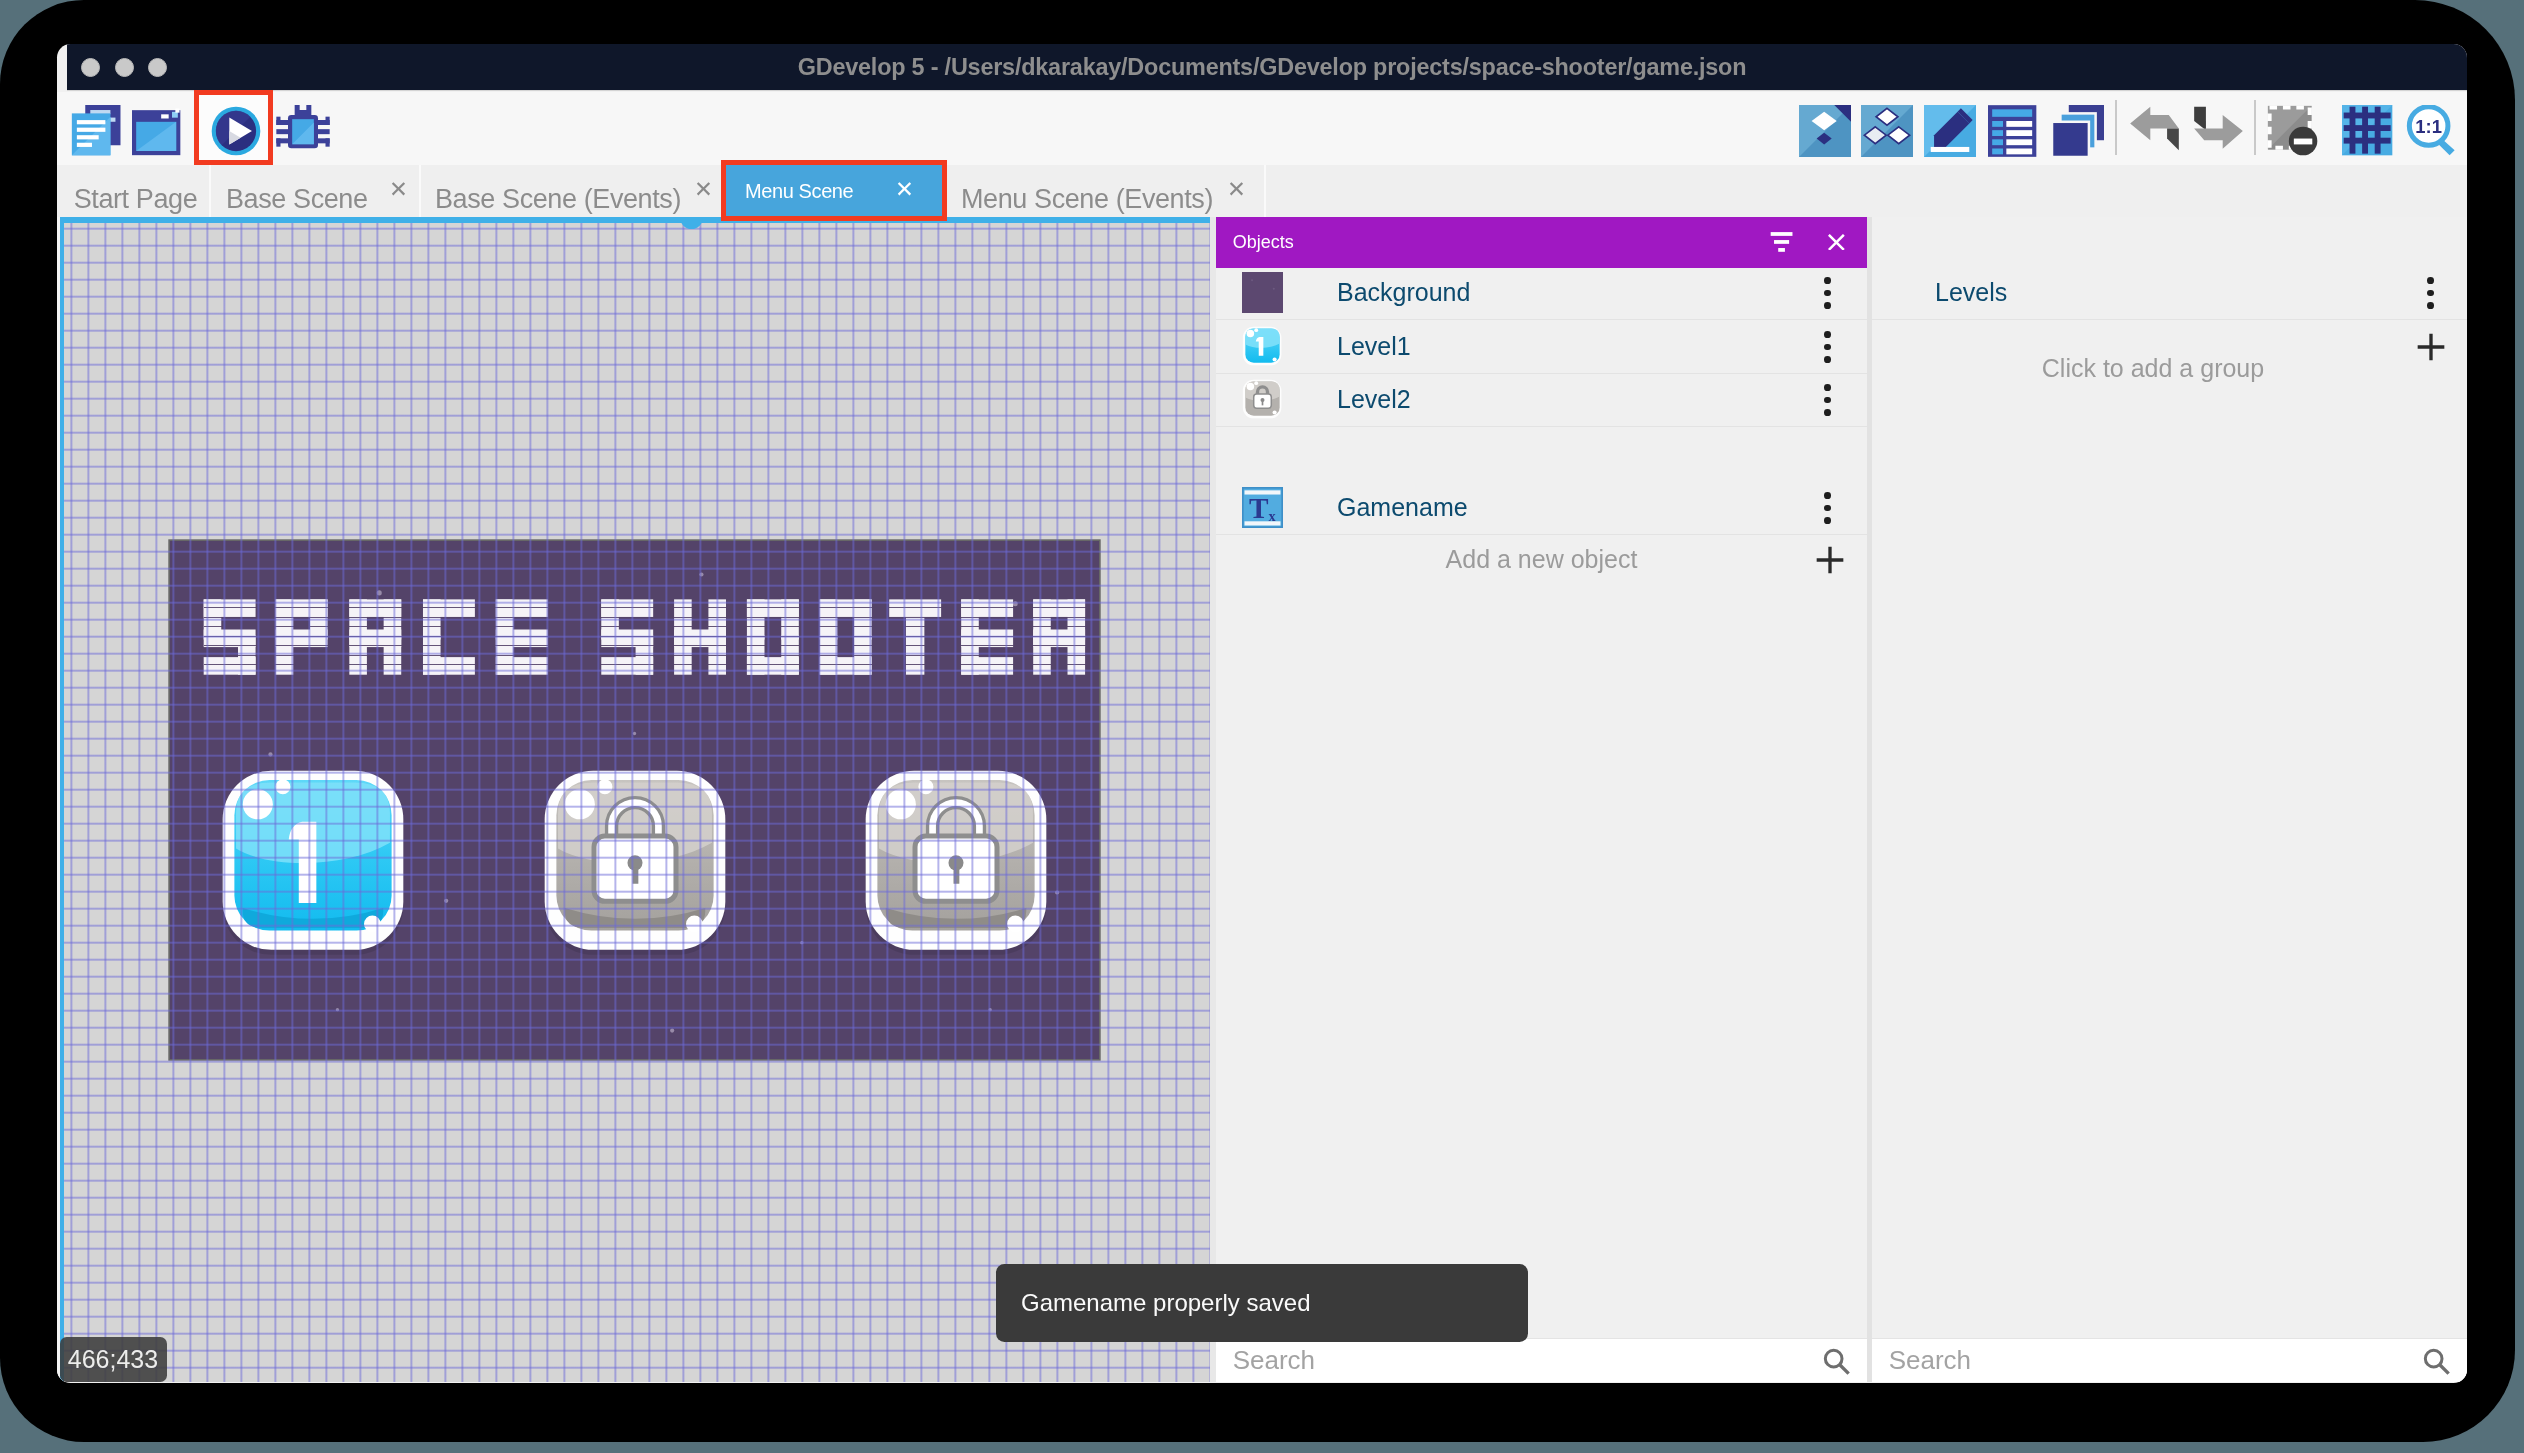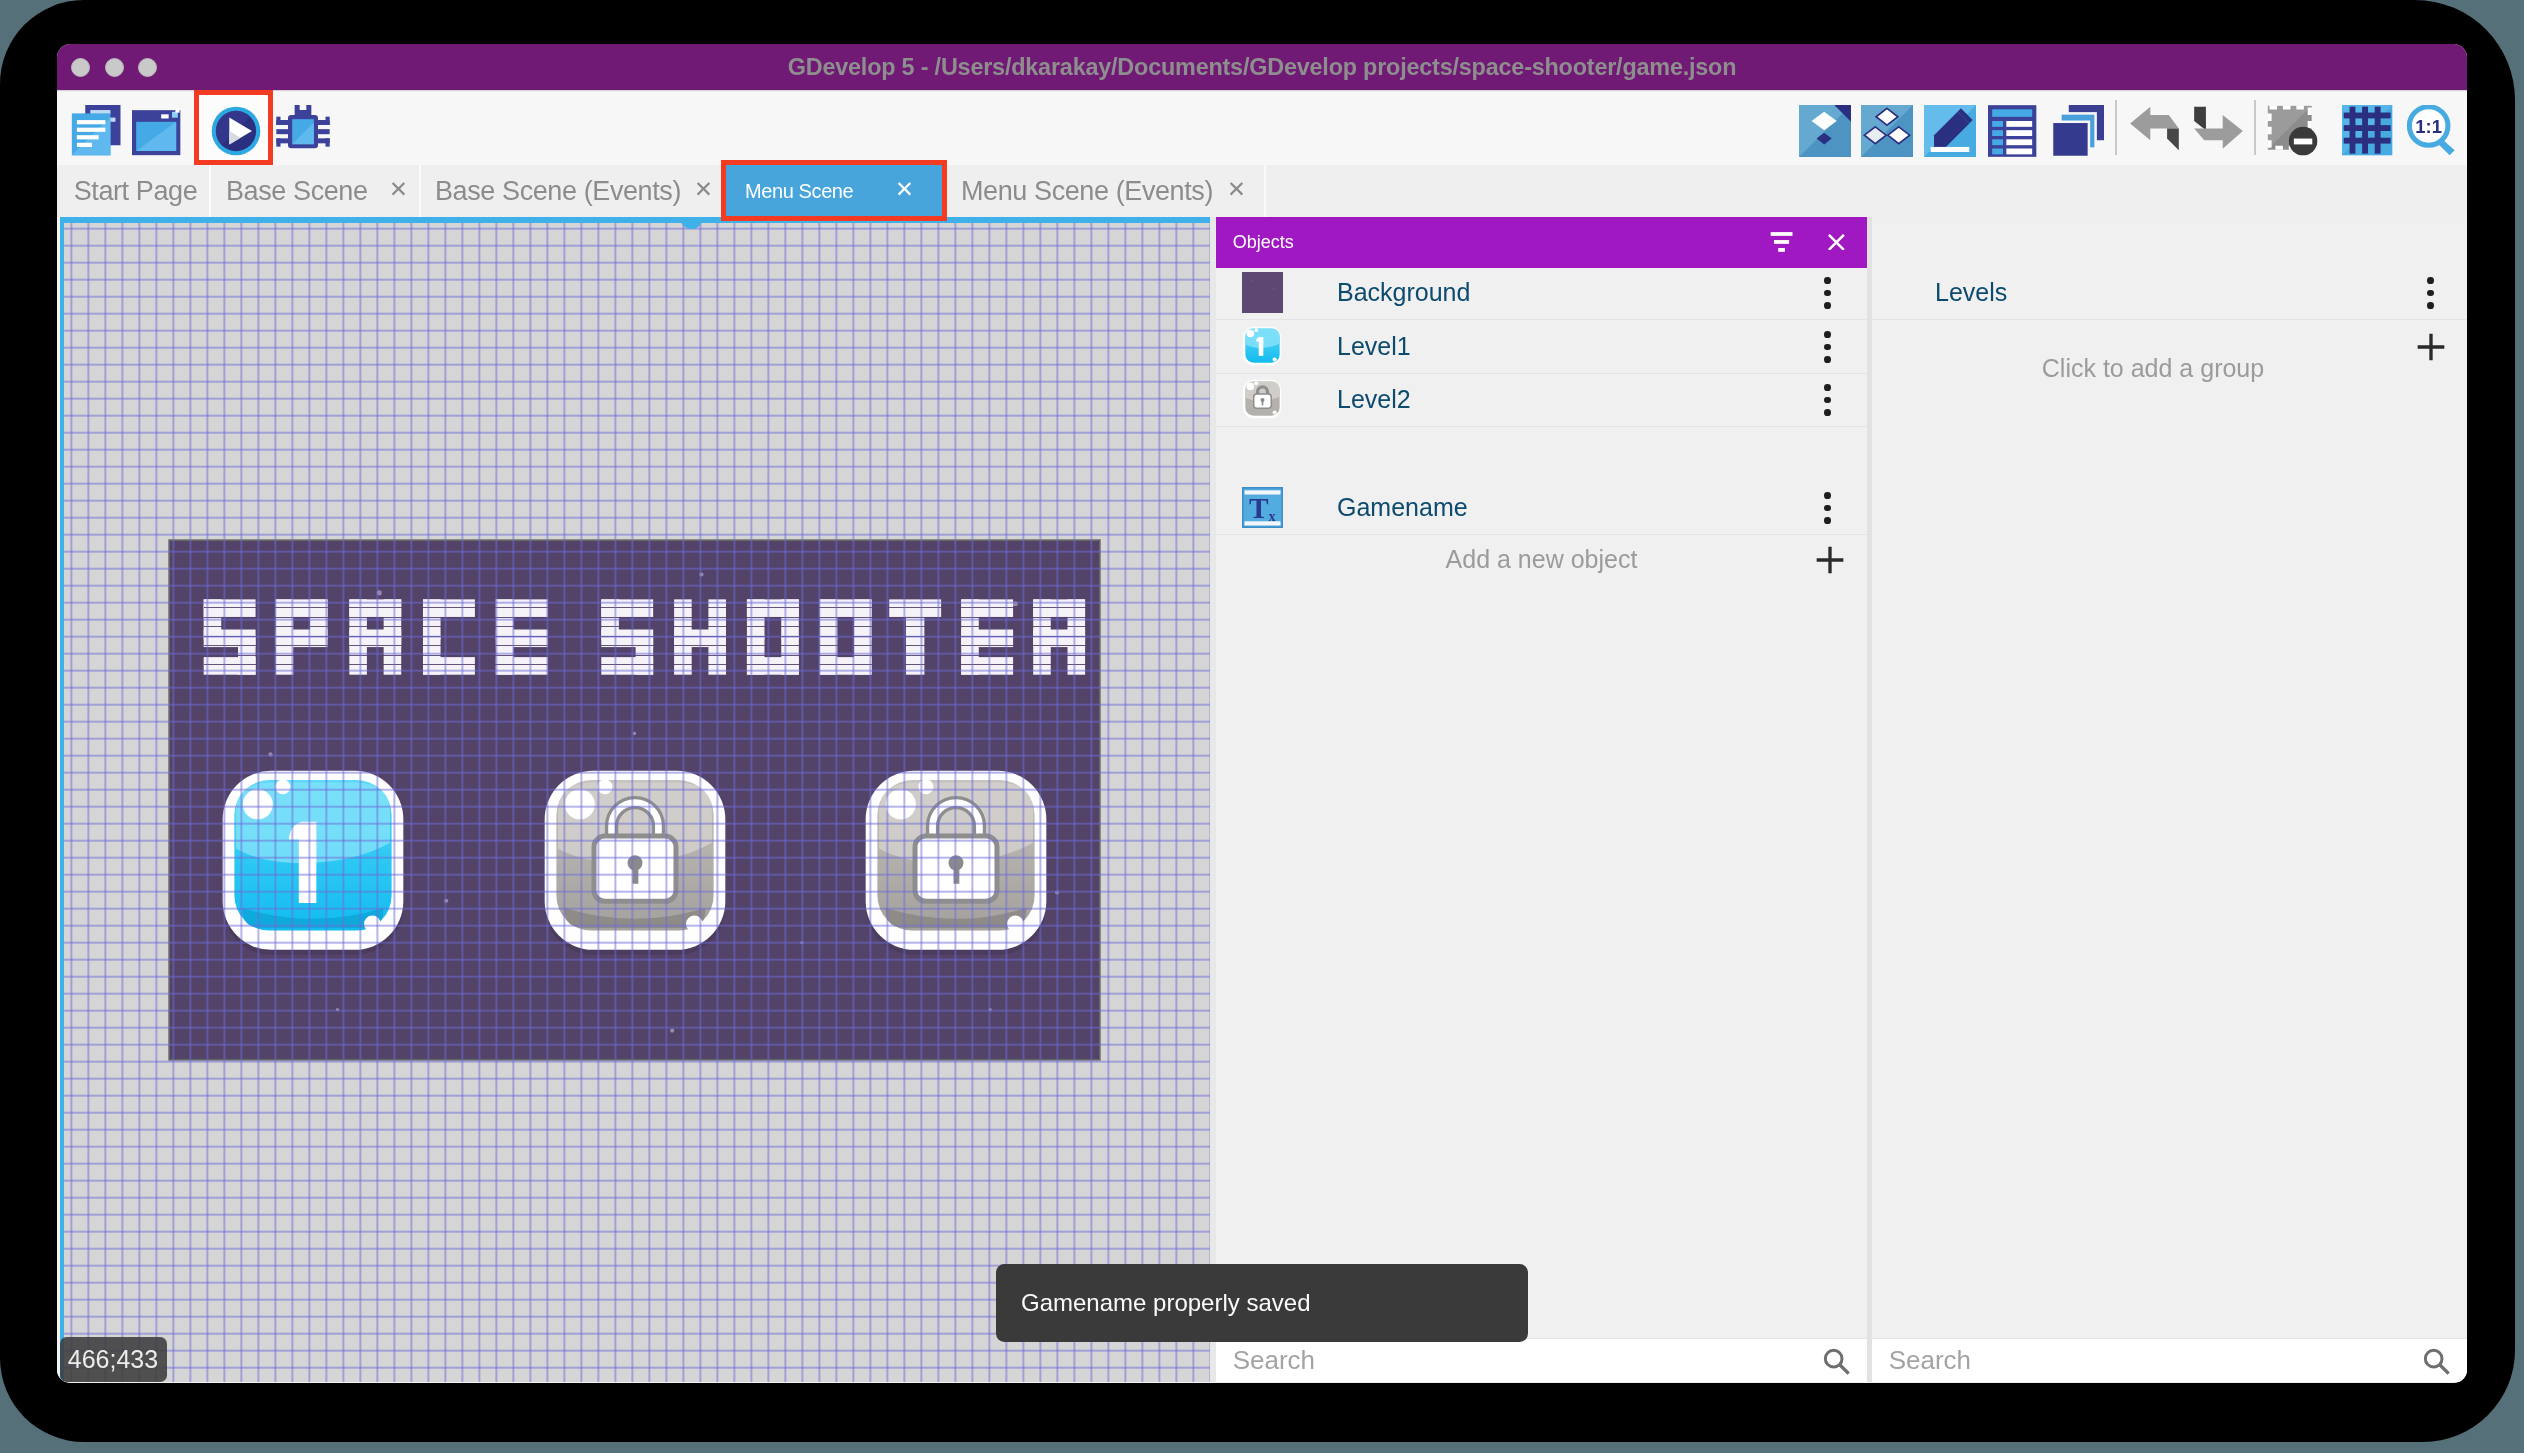--- a/index.html
+++ b/index.html
@@ -1,30 +1,30 @@
 <!DOCTYPE html>
 <html style="font-size:13.4px"><head>
 <meta charset="utf-8">
 <style>
 html,body{margin:0;padding:0;}
 body{width:2525px;height:1453px;background:#56707A;overflow:hidden;font-family:"Liberation Sans",sans-serif;position:relative;}
 #shadow{position:absolute;left:0;top:0;width:2515px;height:1442px;background:#000;border-radius:84px 100px 92px 84px;}
 #win{position:absolute;left:57px;top:44px;width:2410px;height:1339px;background:#F1F1F1;border-radius:13.4px;overflow:hidden;}
 
-#titlebar{position:absolute;left:0;top:0;width:100%;height:46px;background:#701a75;border-bottom:1.7px solid #D4D4D4;}
+#titlebar{position:absolute;left:10px;top:0;width:100%;height:46px;background:#0f172a;border-bottom:1.7px solid #D4D4D4;}
 .tl{position:absolute;top:14.2px;width:19px;height:19px;border-radius:50%;background:#C9C9C9;border:0.8px solid #B9B9B9;box-sizing:border-box;}
 #title{position:absolute;top:0;left:0;width:100%;height:46px;line-height:46px;text-align:center;color:#8E8E8E;font-size:23.4px;font-weight:bold;letter-spacing:-0.2px;}
 
 #toolbar{position:absolute;left:0;top:48px;width:100%;height:73px;background:#F7F7F7;}
 .ticon{position:absolute;top:12.6px;}
 .tsep{position:absolute;top:8.4px;width:1.7px;height:55px;background:#C9C9C9;}
 #redbox1{position:absolute;left:137px;top:-2.5px;width:79px;height:75px;border:5px solid #F23B20;box-sizing:border-box;background:#FCFCFC;}
 
 #tabbar{position:absolute;left:0;top:121px;width:100%;height:52px;background:#EFEFEF;z-index:3;}
-.tab{position:absolute;top:0;height:52px;line-height:52px;color:#8C8C8C;font-size:27px;letter-spacing:-0.4px;}
+.tab{position:absolute;top:8px;height:52px;line-height:52px;color:#8C8C8C;font-size:27px;letter-spacing:-0.4px;}
 .tabx{position:absolute;top:0;height:52px;line-height:50px;color:#8A8A8A;font-size:22.6px;}
 .tdiv{position:absolute;top:0px;width:1.7px;height:52px;background:#FAFAFA;}
 #seltab{position:absolute;left:669px;top:0px;width:216px;height:51px;background:#47A5DC;}
 #seltab .t{position:absolute;left:19px;top:0;height:52px;line-height:52px;color:#FFF;font-size:20px;letter-spacing:-0.4px;}
 #seltab .x{position:absolute;left:169px;top:0;height:52px;line-height:50px;color:#FFF;font-size:22.6px;}
 #redbox2{position:absolute;left:664px;top:-5px;width:226px;height:61px;border:5px solid #F23B20;box-sizing:border-box;}
 
 #main{position:absolute;left:0;top:172px;width:100%;height:1166px;}
 #canvas{position:absolute;left:0;top:0;width:1153px;height:1166px;background:#D5D5D5;overflow:hidden;}
 #grid{position:absolute;left:0;top:0;width:100%;height:100%;

